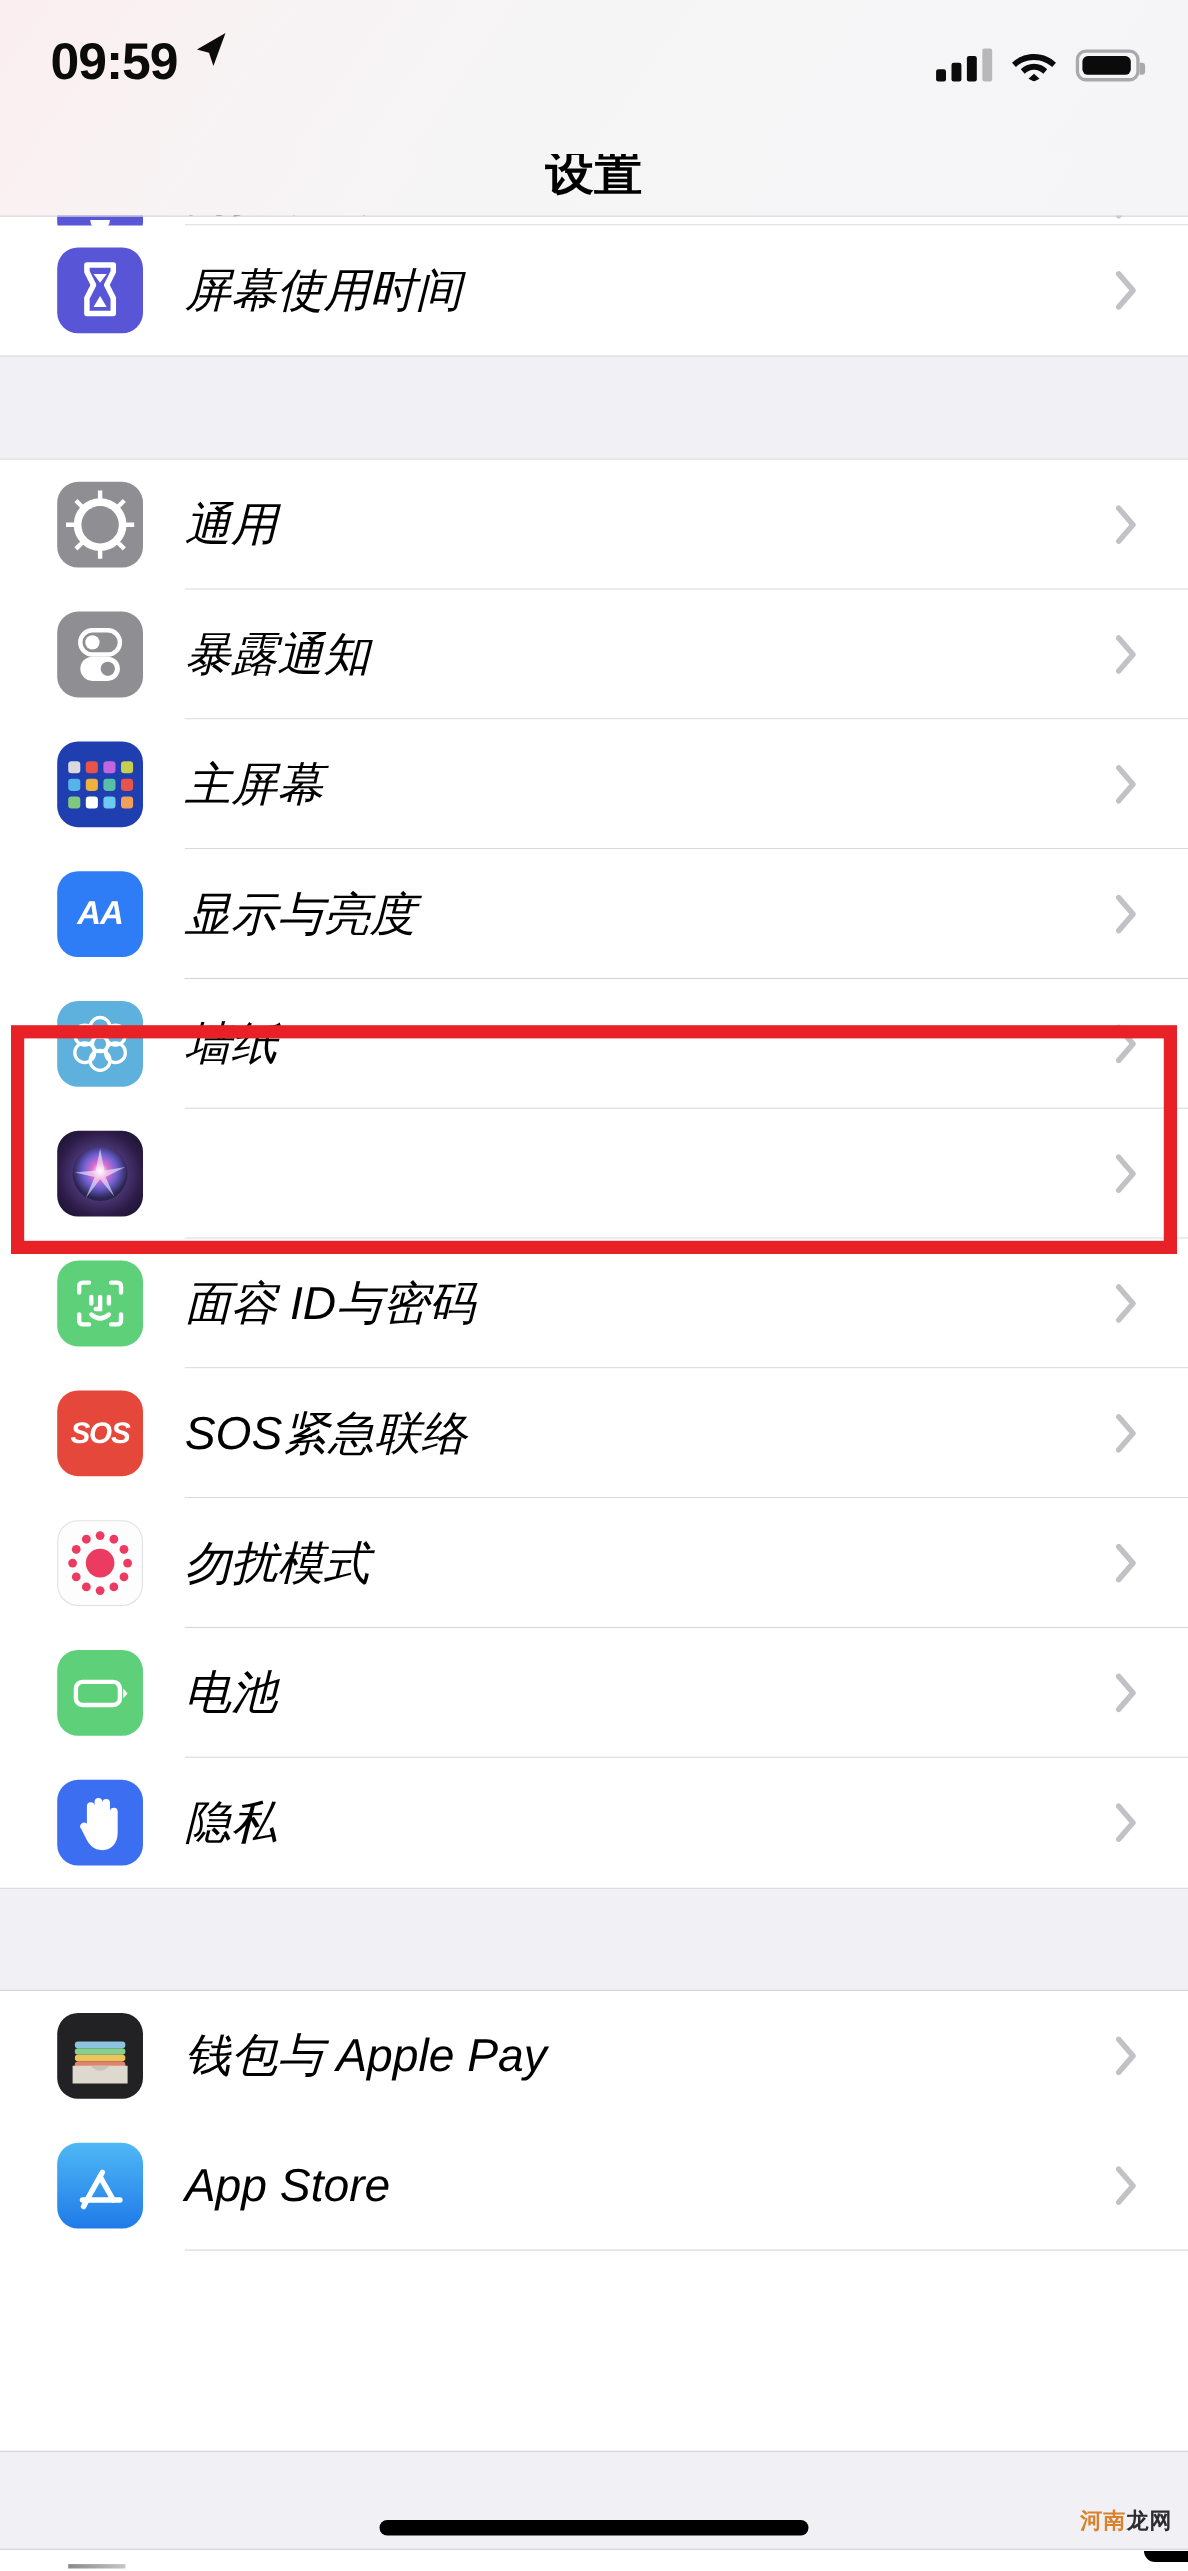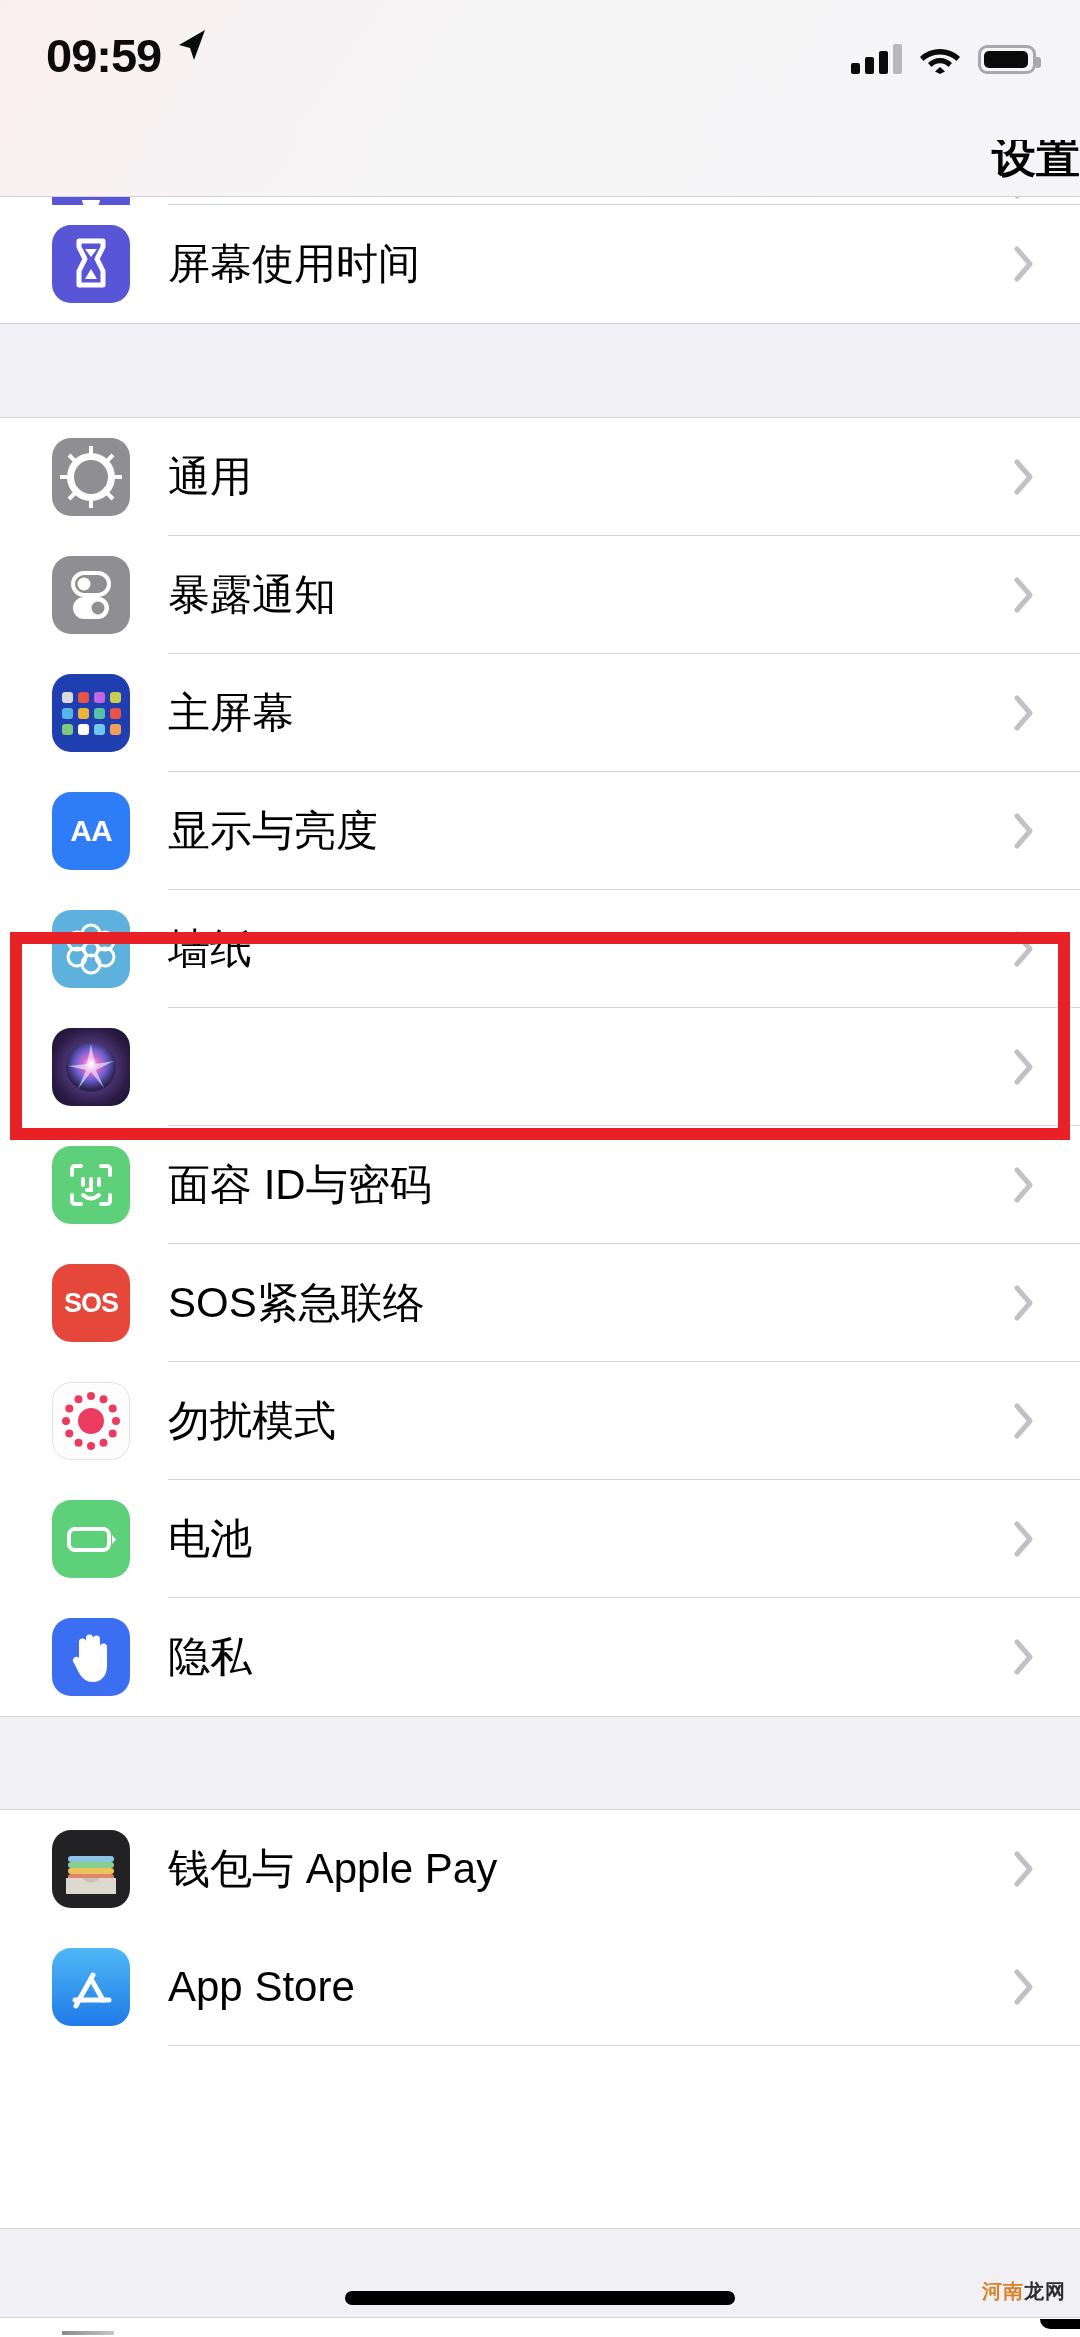--- a/index.html
+++ b/index.html
@@ -35,26 +35,26 @@
   .batt .cap{ position:absolute; right:-8px; top:9px; width:5px; height:11px; background:#a9a9ad; border-radius:0 3px 3px 0;}
 
   
   .navbar{
     position:absolute; left:0; top:0; width:1080px; height:197px;
     background:linear-gradient(125deg,#fbeef0 0%,#f8f2f3 18%,#f6f5f6 42%,#f5f5f7 100%);
     z-index:4;
     border-bottom:1px solid #d3d3d6;
   }
   .nav-title{
-    position:absolute; left:0; right:0; top:128px; text-align:right;
+    position:absolute; left:0; right:0; top:128px; text-align:center;
     font-size:44px; font-weight:bold; color:#000;
   }
 
   
-  .content{ position:absolute; left:0; top:0; width:1080px; }
+  .content{ position:absolute; left:0; top:0; width:1080px;font-style:italic; }
 
   .group{ background:#ffffff; }
   .gap{ background:#f1f1f5; }
   .gap.hair-top{ border-top:1px solid #d3d3d6; }
   .gap.hair-bottom{ border-bottom:1px solid #d3d3d6; }
 
   .row{
     position:relative; display:flex; align-items:center;
     height:118px; padding-left:52px; background:#fff;
   }

